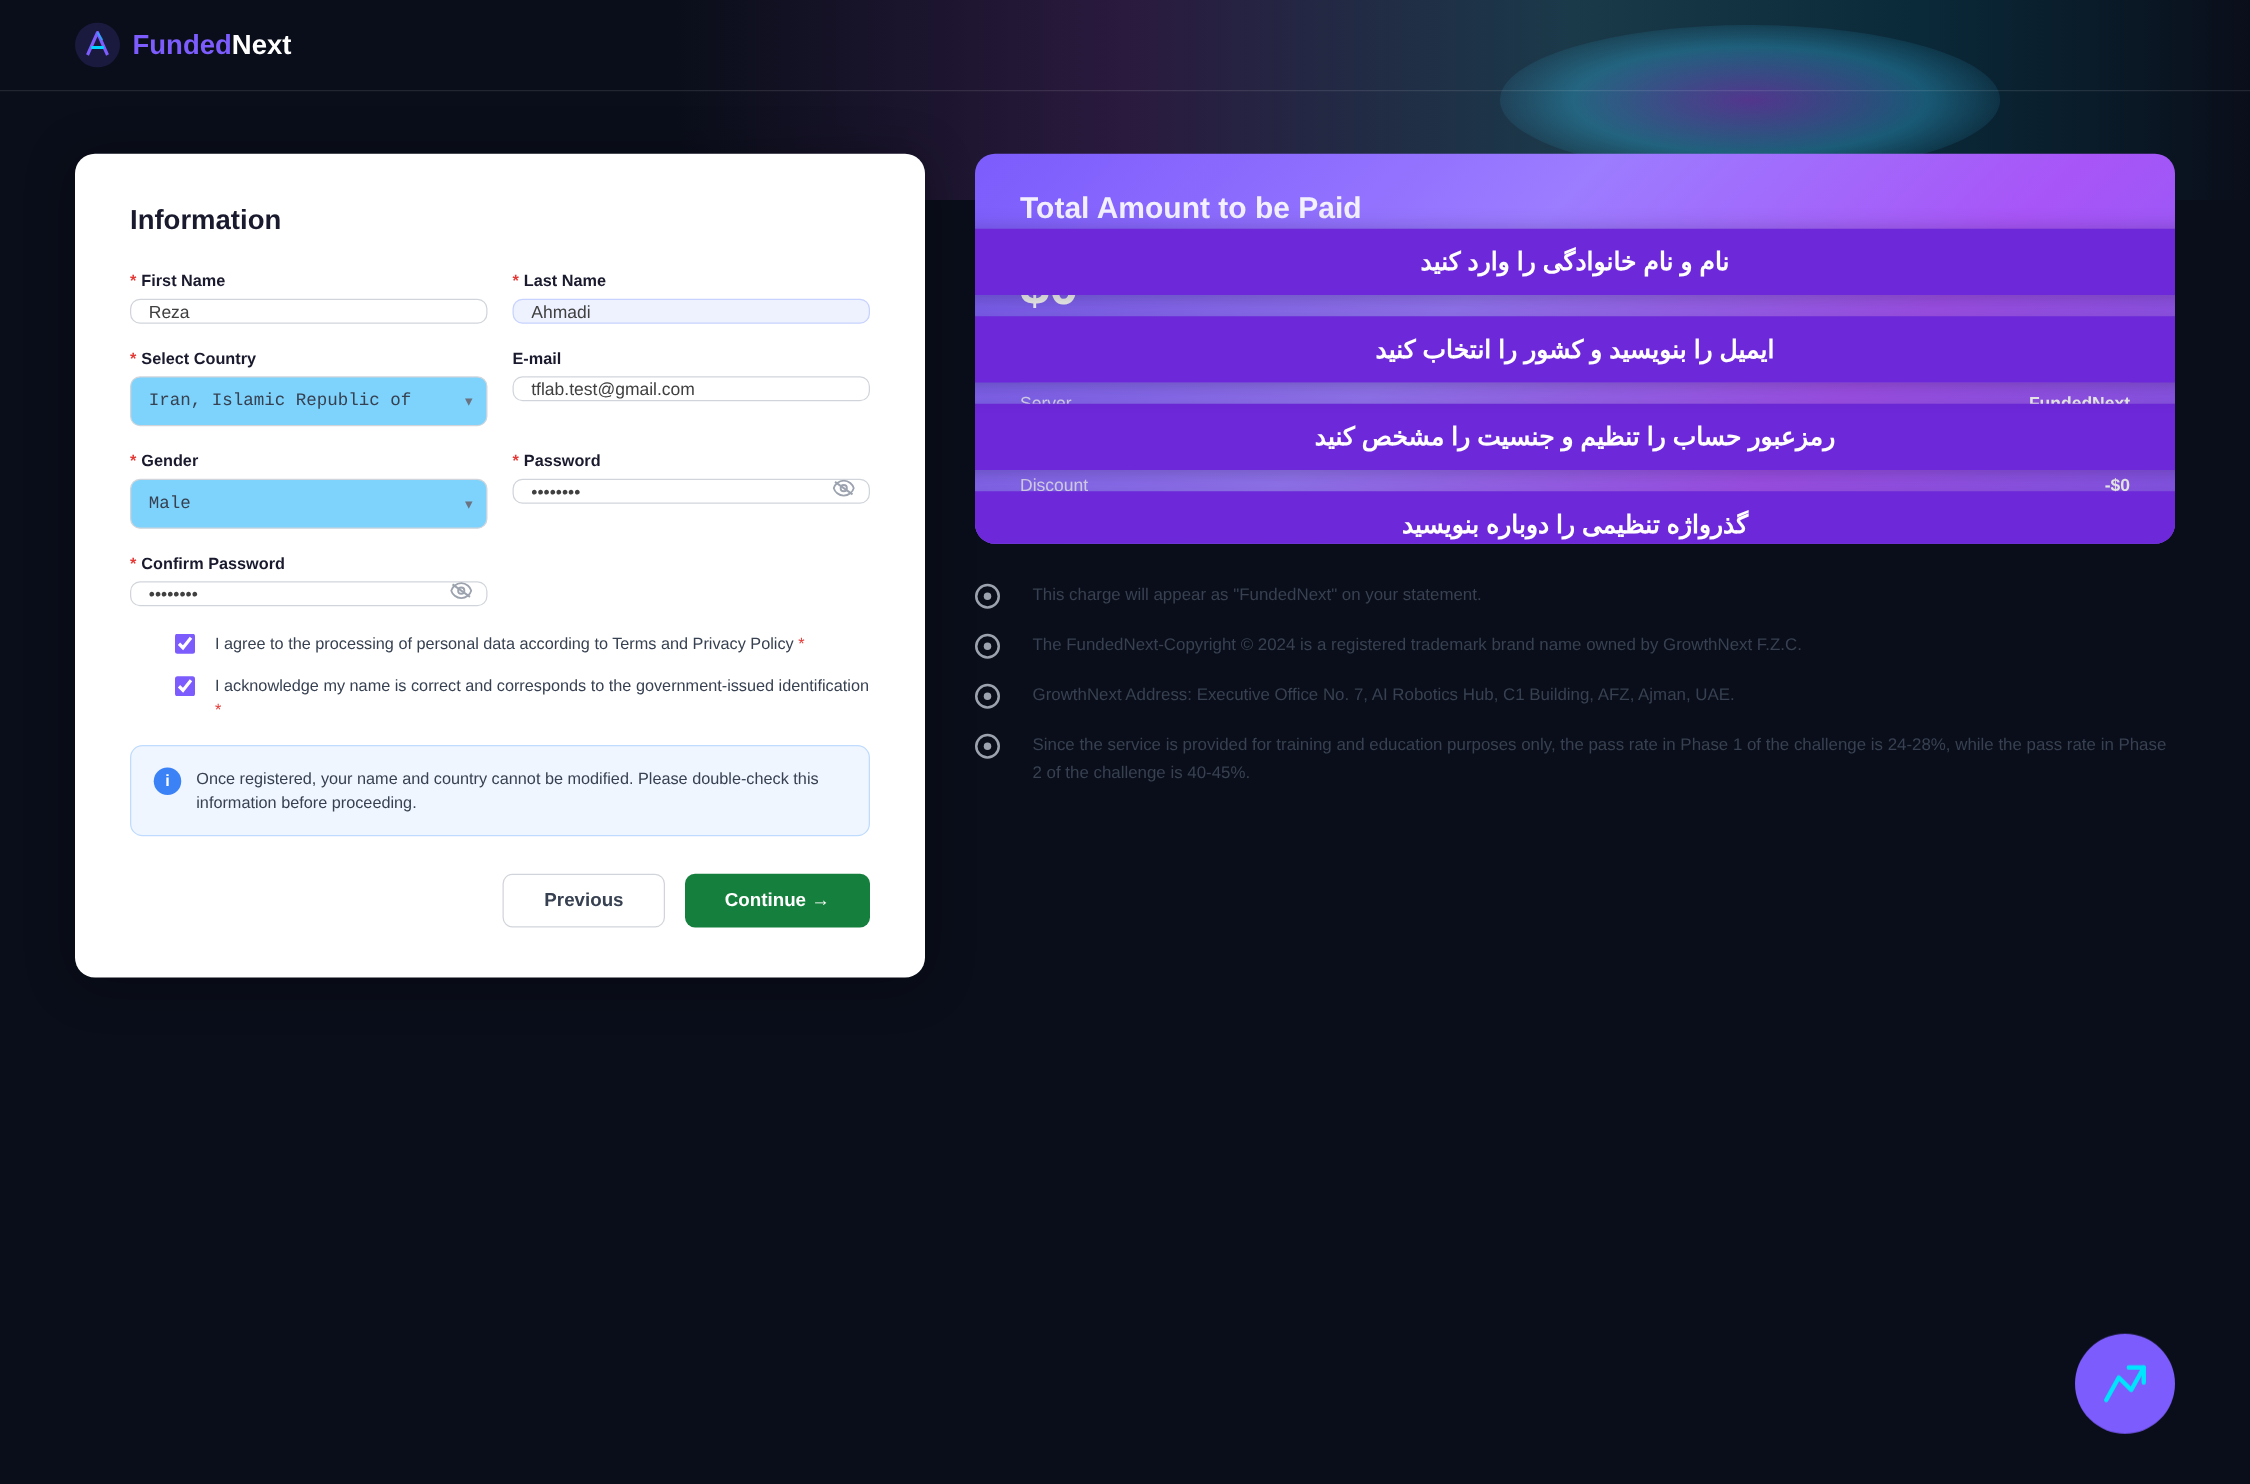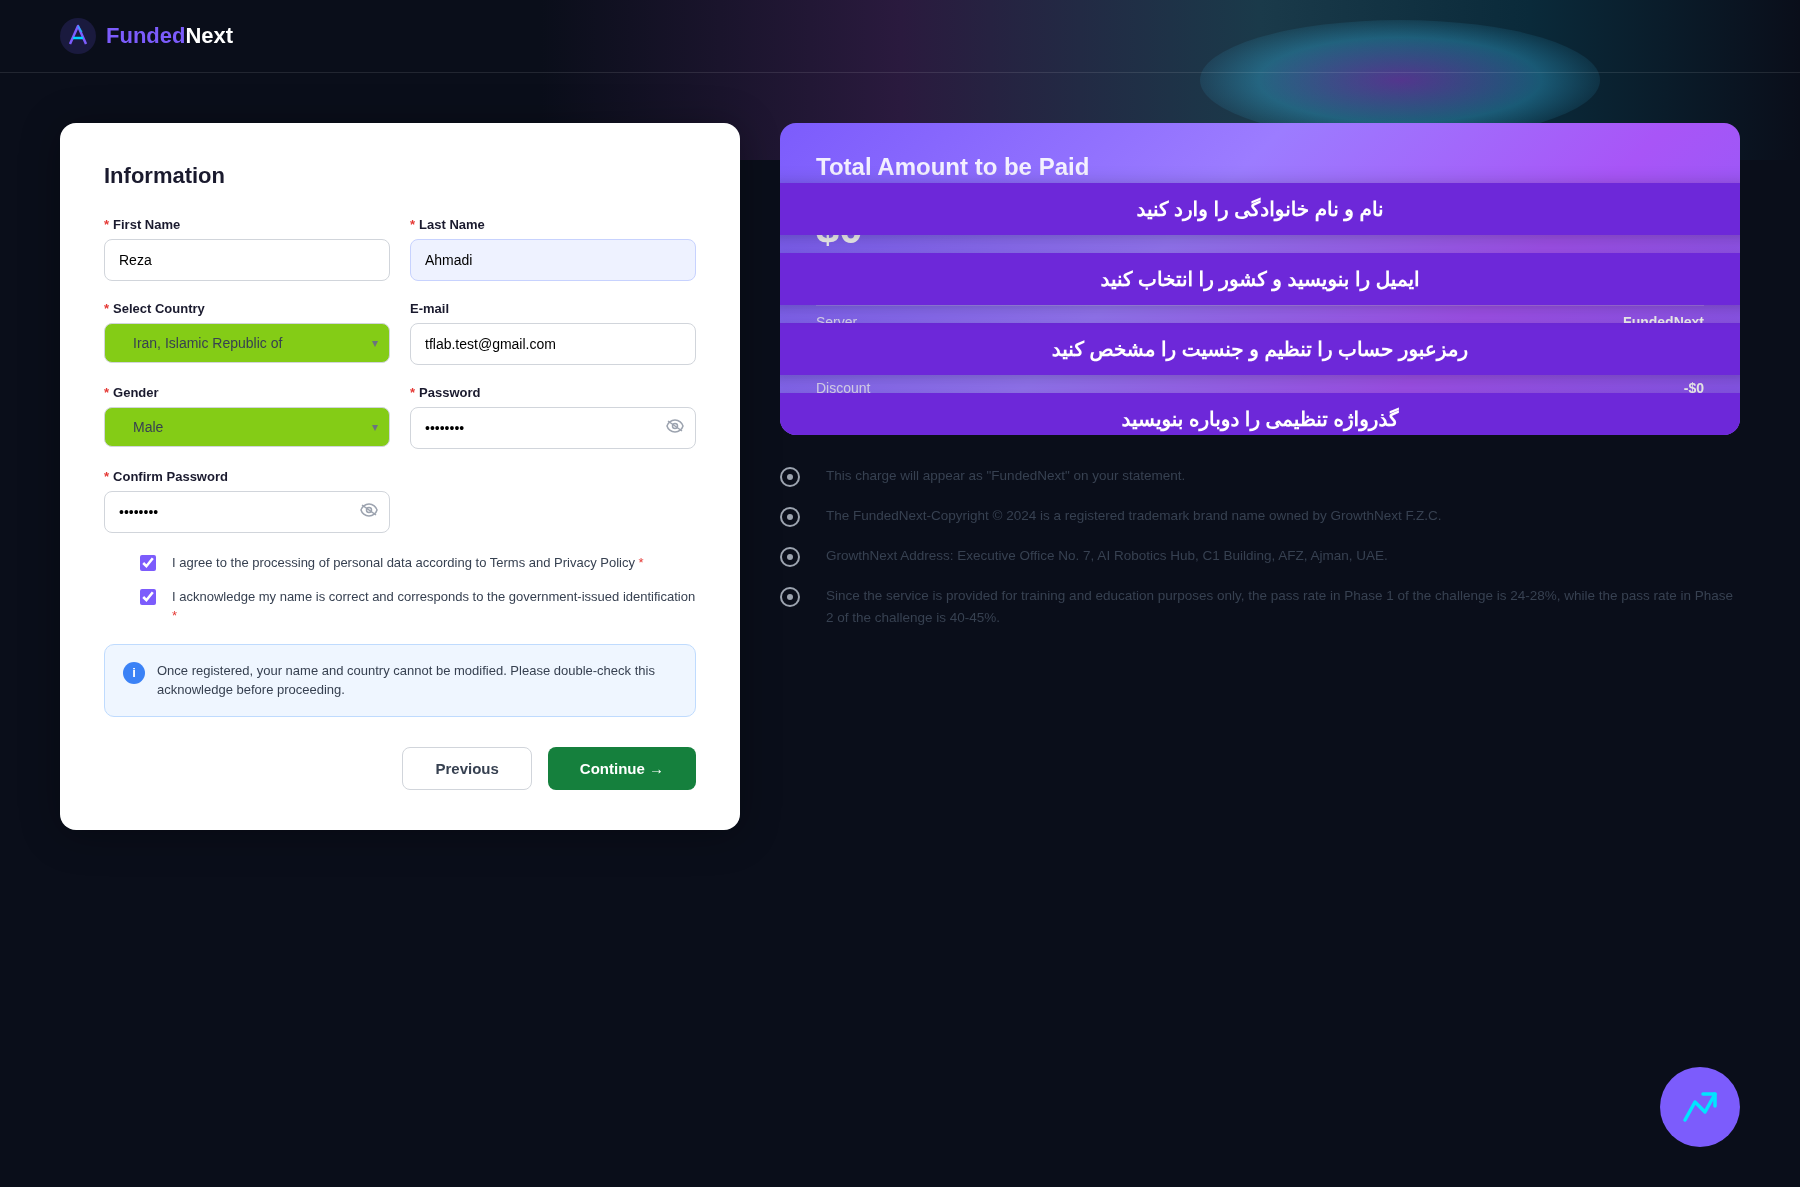--- a/index.html
+++ b/index.html
@@ -108,48 +108,49 @@
     }
 
     .required-star {
       color: #e53935;
       font-size: 13px;
     }
 
     .form-input {
       border: 1.5px solid #d1d5db;
       border-radius: 8px;
-      padding: 12px 14px;
+      padding: 1px 14px;
       font-size: 14px;
-      color: #000000;
+      color: #404040;
       outline: none;
       background: white;
       width: 100%;
     }
 
     .form-input.highlighted {
       background: #eef2ff;
       border-color: #c7d2fe;
     }
 
     .select-wrapper {
       position: relative;
     }
 
     .select-wrapper select {
       border: 1.5px solid #d1d5db;
       border-radius: 8px;
-      padding: 11px 28px;
+      padding: 11px 14px;
       font-size: 14px;
       color: #374151;
       outline: none;
-      background: #84cc16;
+      background: #7dd3fc;
       width: 100%;
       appearance: none;
       cursor: pointer;
+      font-family: Liberation Mono, monospace;
     }
 
     .select-arrow {
       position: absolute;
       right: 12px;
       top: 50%;
       transform: translateY(-50%);
       color: #6b7280;
       pointer-events: none;
       font-size: 12px;
@@ -532,21 +533,21 @@
     <div class="checkbox-row">
       <input type="checkbox" checked="" style="">
       <label class="checkbox-label">
         <span>I acknowledge my name is correct and corresponds to the government-issued identification</span>
         <span class="required-star"> *</span>
       </label>
     </div>
 
     <div class="info-box">
       <div class="info-icon">i</div>
-      <p class="info-text">Once registered, your name and country cannot be modified. Please double-check this acknowledge before proceeding.</p>
+      <p class="info-text">Once registered, your name and country cannot be modified. Please double-check this information before proceeding.</p>
     </div>
 
     <div class="btn-row">
       <button class="btn-previous">Previous</button>
       <button class="btn-continue">Continue →</button>
     </div>
   </div>
 
   <div class="info-panel">
 

